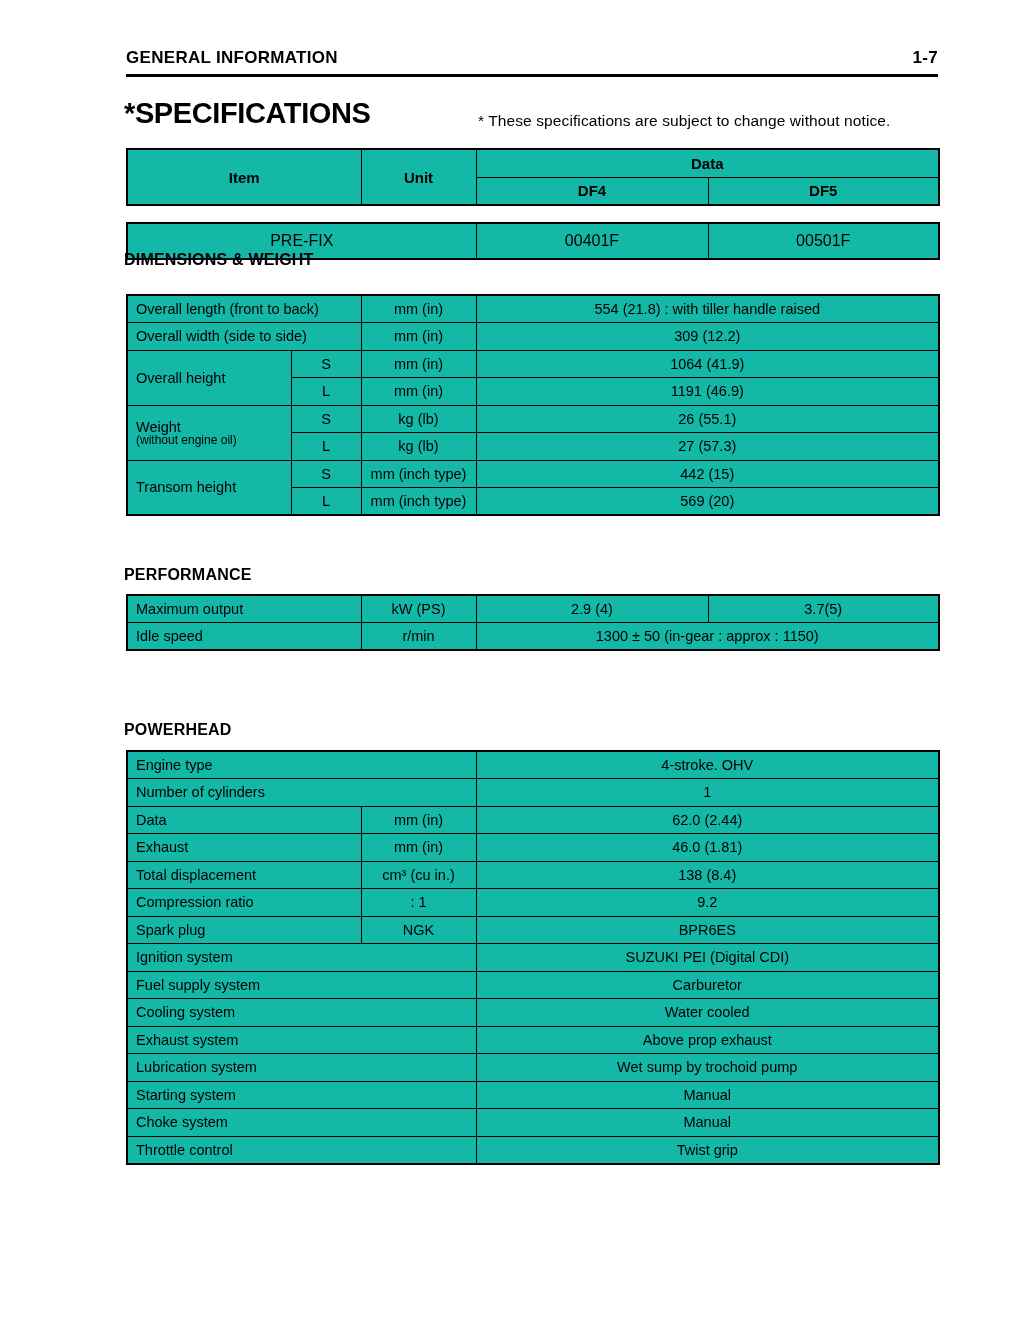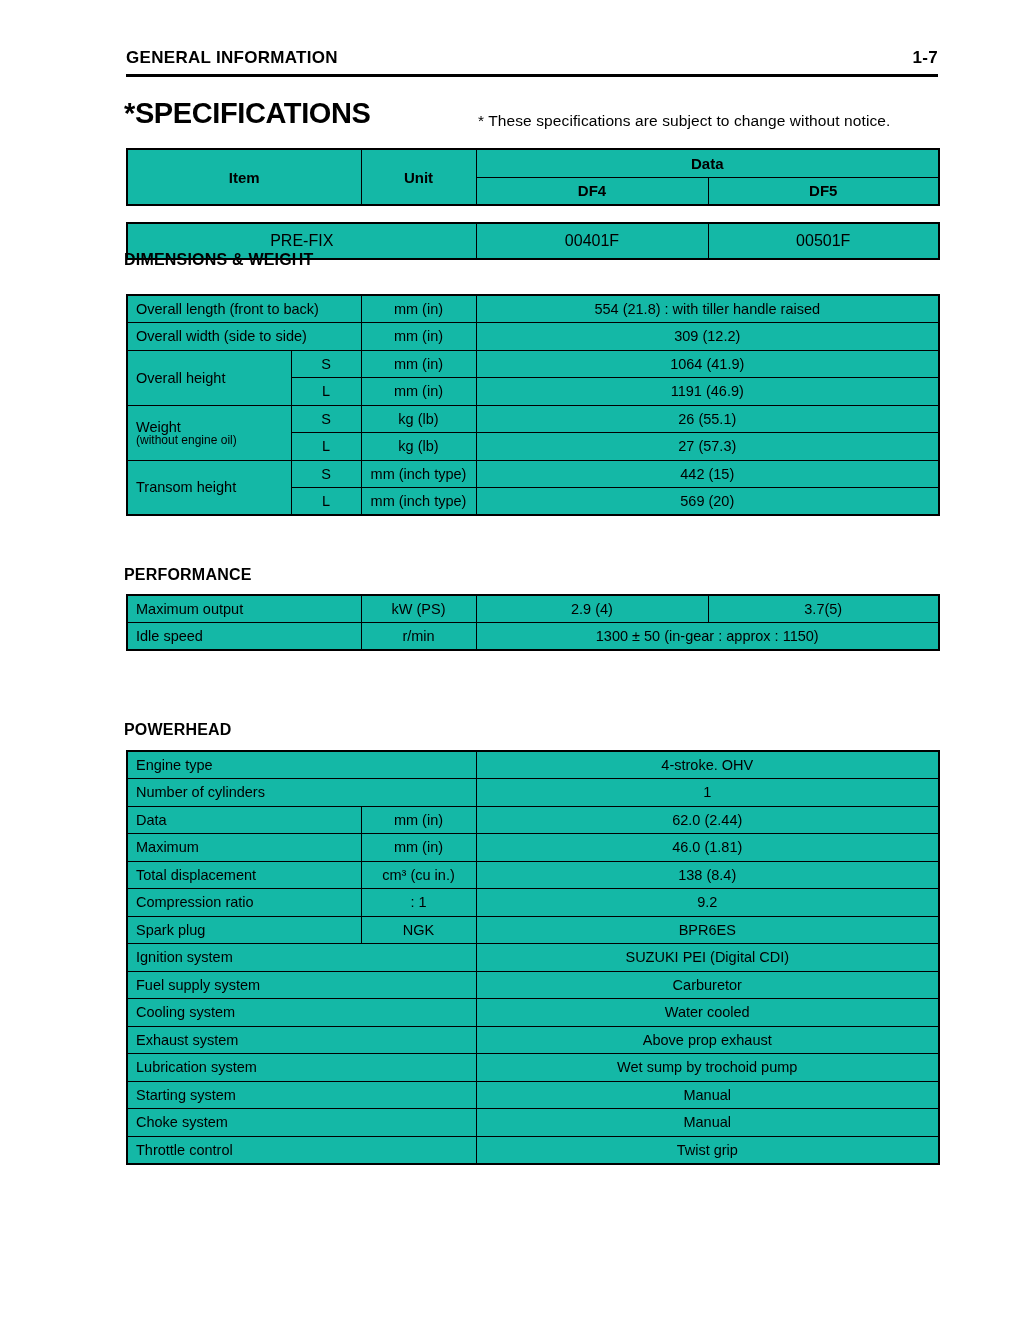--- a/index.html
+++ b/index.html
@@ -277,21 +277,21 @@
       <tr>
         <td colspan="2" class="l">Number of cylinders</td>
         <td class="c">1</td>
       </tr>
       <tr>
         <td class="l">Data</td>
         <td class="c">mm (in)</td>
         <td class="c">62.0 (2.44)</td>
       </tr>
       <tr>
-        <td class="l">Maximum</td>
+        <td class="l">Exhaust</td>
         <td class="c">mm (in)</td>
         <td class="c">46.0 (1.81)</td>
       </tr>
       <tr>
         <td class="l">Total displacement</td>
         <td class="c">cm³ (cu in.)</td>
         <td class="c">138 (8.4)</td>
       </tr>
       <tr>
         <td class="l">Compression ratio</td>

